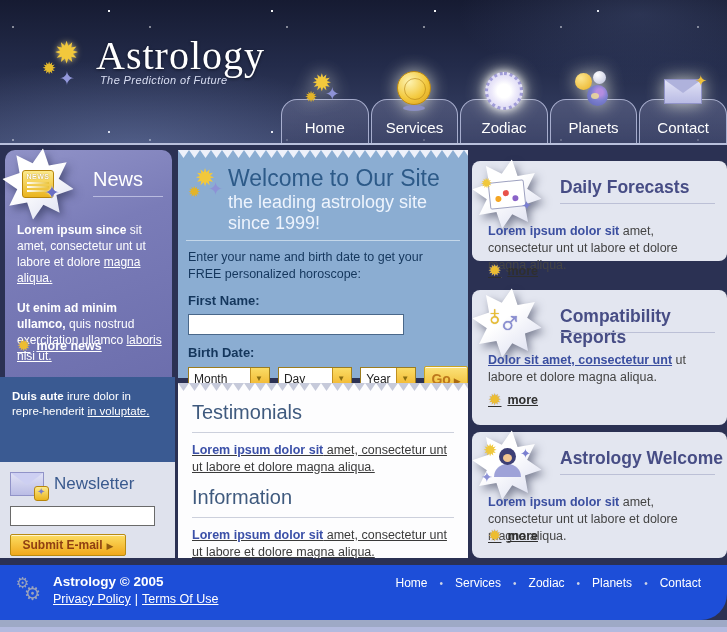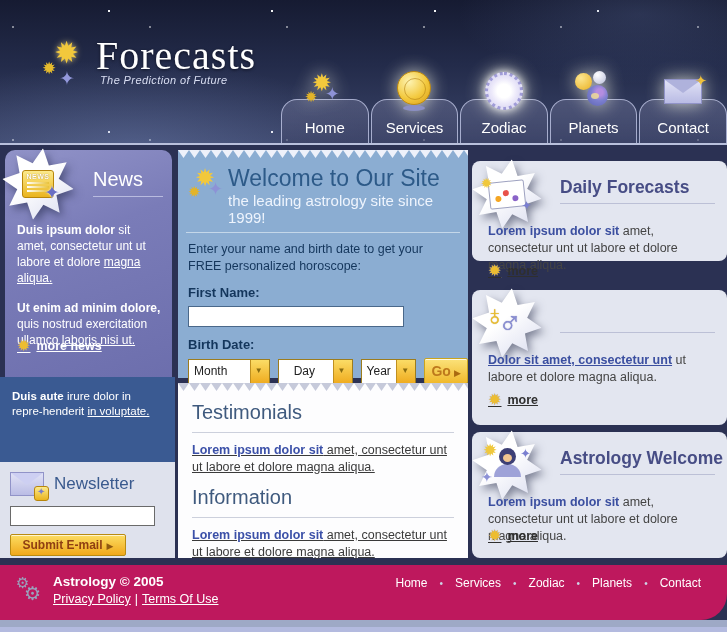--- a/index.html
+++ b/index.html
@@ -117,31 +117,31 @@
     background:linear-gradient(#fcdd62,#f0a81c); box-shadow:inset 0 1px 0 rgba(255,255,255,.7);
     font-size:12px; font-weight:bold; color:#8f3f12; cursor:pointer; display:flex; align-items:center; justify-content:center; gap:4px; font-family:inherit; }
   .arr-r { font-style:normal; } .arr-r::before { content:"▶"; font-size:9px; color:#8f5a10; }
 
   
   .welcome { position:absolute; left:178px; top:5px; width:290px; height:228px; background:#8badd2; }
   .zz { display:block; }
   .w-head { display:flex; align-items:flex-start; padding:8px 0 0 8px; }
   .w-head .sc { width:42px; height:44px; flex:none; }
   .w-title { font-size:23px; color:#2d5a88; font-weight:normal; line-height:1.1; }
-  .w-sub { font-size:15px; color:#eef4fd; margin-top:1px; }
+  .w-sub { font-size:18px; color:#eef4fd; margin-top:1px; }
   .w-divider { height:1px; background:#c4d7e9; margin:6px 8px 0 8px; }
   .w-intro { font-size:12.5px; color:#14365c; line-height:17px; margin:8px 10px 0 10px; }
   .w-label { display:block; font-size:13px; font-weight:bold; color:#14365c; margin:10px 0 0 10px; }
   .w-input { display:block; width:216px; height:21px; margin:6px 0 0 10px; border:1px solid #4a688a; background:#fff; font-size:12px; padding:0 4px; }
   .w-row { display:flex; align-items:center; margin:6px 0 0 10px; gap:8px; }
   .sel { display:flex; align-items:center; height:25px; border:1px solid #9c7c1e; background:#fff; cursor:pointer; }
   .sel-txt { flex:1; font-size:12px; color:#222; padding:0 5px; }
   .sel-arrow { width:19px; height:100%; border-left:1px solid #c09020; background:linear-gradient(#fbdc66,#efac20); position:relative; }
   .sel-arrow::before { content:"▼"; position:absolute; left:4px; top:6px; font-size:8px; color:#8a6c10; }
-  .sel-month { width:88px; } .sel-day { width:80px;padding-left:10px; } .sel-year { width:60px; }
+  .sel-month { width:88px; } .sel-day { width:80px; } .sel-year { width:60px; }
   .btn-go { width:47px; height:26px; border:1px solid #caa41f; border-radius:2px;
     background:linear-gradient(#fbe27a,#f0b92c); box-shadow:inset 0 1px 0 rgba(255,255,255,.8);
     font-size:14px; font-weight:bold; color:#bd781c; cursor:pointer; display:flex; align-items:center; justify-content:center; gap:3px; font-family:inherit; }
   .btn-go .arr-r::before { color:#a96a10; }
   .w-privacy { font-size:12.5px; color:#14365c; line-height:17px; margin:9px 10px 0 10px; }
   .w-plink { color:#14365c; text-decoration:underline; cursor:pointer; }
 
   
   .midinfo { position:absolute; left:178px; top:238px; width:290px; height:175px; background:#fdfdfe; }
   .mi-block { padding:0 14px; }
@@ -177,21 +177,21 @@
   .avatar { position:relative; width:44px; height:38px; }
   .head { position:absolute; left:14px; top:2px; width:17px; height:17px; border-radius:50%; background:#3d3f75; }
   .head::after { content:""; position:absolute; left:4px; top:6px; width:9px; height:8px; border-radius:50%; background:#f0c490; }
   .shoulders { position:absolute; left:9px; top:18px; width:27px; height:13px; border-radius:13px 13px 0 0; background:#9ea2d8; }
   .avatar i { position:absolute; font-style:normal; }
   .astar1::before { content:"✹"; font-size:17px; color:#f0c83c; } .astar1 { left:-2px; top:-6px; }
   .astar2::before { content:"✦"; font-size:13px; color:#7a7fd0; } .astar2 { right:-2px; top:-2px; }
   .astar3::before { content:"✦"; font-size:14px; color:#8d92d6; } .astar3 { left:-4px; bottom:-2px; }
 
   
-  .footer { position:relative; width:727px; height:55px; background:#be185d; border-radius:0 0 26px 0; color:#fff; }
+  .footer { position:relative; width:727px; height:55px; background:#1d4ed8; border-radius:0 0 26px 0; color:#fff; }
   .f-left { position:absolute; left:16px; top:9px; display:flex; gap:9px; }
   .gears { position:relative; width:28px; height:30px; }
   .gears i { position:absolute; font-style:normal; color:#9aa3bd; }
   .g1::before { content:"⚙"; font-size:15px; } .g1 { left:0; top:0; }
   .g2::before { content:"⚙"; font-size:19px; } .g2 { left:8px; top:8px; color:#b9c0d4; }
   .f-copy { font-size:13.5px; font-weight:bold; }
   .f-links { font-size:12.5px; margin-top:3px; }
   .f-links a { color:#fff; text-decoration:underline; cursor:pointer; }
   .f-sep { margin:0 4px; }
   .f-nav { position:absolute; right:26px; top:11px; font-size:12px; display:flex; align-items:center; gap:12px; }
@@ -206,21 +206,21 @@
 <div class="page">
 
   <header class="sky">
     <div class="logo">
       <span class="logo-stars">
           <i class="ls1"></i>
           <i class="ls2"></i>
           <i class="ls3"></i>
         </span>
       <div class="logo-text">
-        <div class="logo-title">Forecasts</div>
+        <div class="logo-title">Astrology</div>
         <div class="logo-tagline">The Prediction of Future</div>
       </div>
     </div>
     <nav class="tabs">
       <a class="tab">
         <span class="tic">
             <span class="sc">
               <i class="a"></i>
               <i class="b"></i>
               <i class="c"></i>
@@ -275,22 +275,22 @@
             <span class="nline"></span>
               <span class="nline"></span>
               <span class="nline"></span>
             <i class="nstar"></i>
           </span>
         </span>
       </span>
       <h2 class="news-title">News</h2>
       <div class="news-divider"></div>
       <div class="news-body">
-        <p><b>Duis ipsum dolor</b><span> sit amet, consectetur unt ut labore et dolore </span><a>magna aliqua.</a></p>
-        <p><b>Ut enim ad minim dolore,</b><span> quis nostrud exercitation ullamco </span><a>laboris nisi ut.</a></p>
+        <p><b>Lorem ipsum since</b><span> sit amet, consectetur unt ut labore et dolore </span><a>magna aliqua.</a></p>
+        <p><b>Ut enim ad minim ullamco,</b><span> quis nostrud exercitation ullamco </span><a>laboris nisi ut.</a></p>
       </div>
       <a class="more-news">
           <i class="sun"></i>
           <span>more news</span>
         </a>
     </section>
 
     <section class="sale">
       <p><b>Duis aute</b><span> irure dolor in repre-henderit </span><a>in voluptate.</a></p>
     </section>
@@ -401,20 +401,21 @@
     <section class="card card2">
       <span class="burst-wrap bw-card">
         <span class="burst"></span>
         <span class="burst-content">
           <span class="gender">
               <i class="gf"></i>
               <i class="gm"></i>
             </span>
         </span>
       </span>
+      <h2 class="card-title">Compatibility Reports</h2>
       <div class="card-divider"></div>
       <p class="card-body"><b class="u">Dolor sit amet, consectetur unt</b><span> ut labore et dolore magna aliqua.</span></p>
       <a class="card-more">
           <i class="sun"></i>
           <span>more</span>
         </a>
     </section>
 
     <section class="card card3">
       <span class="burst-wrap bw-card">

